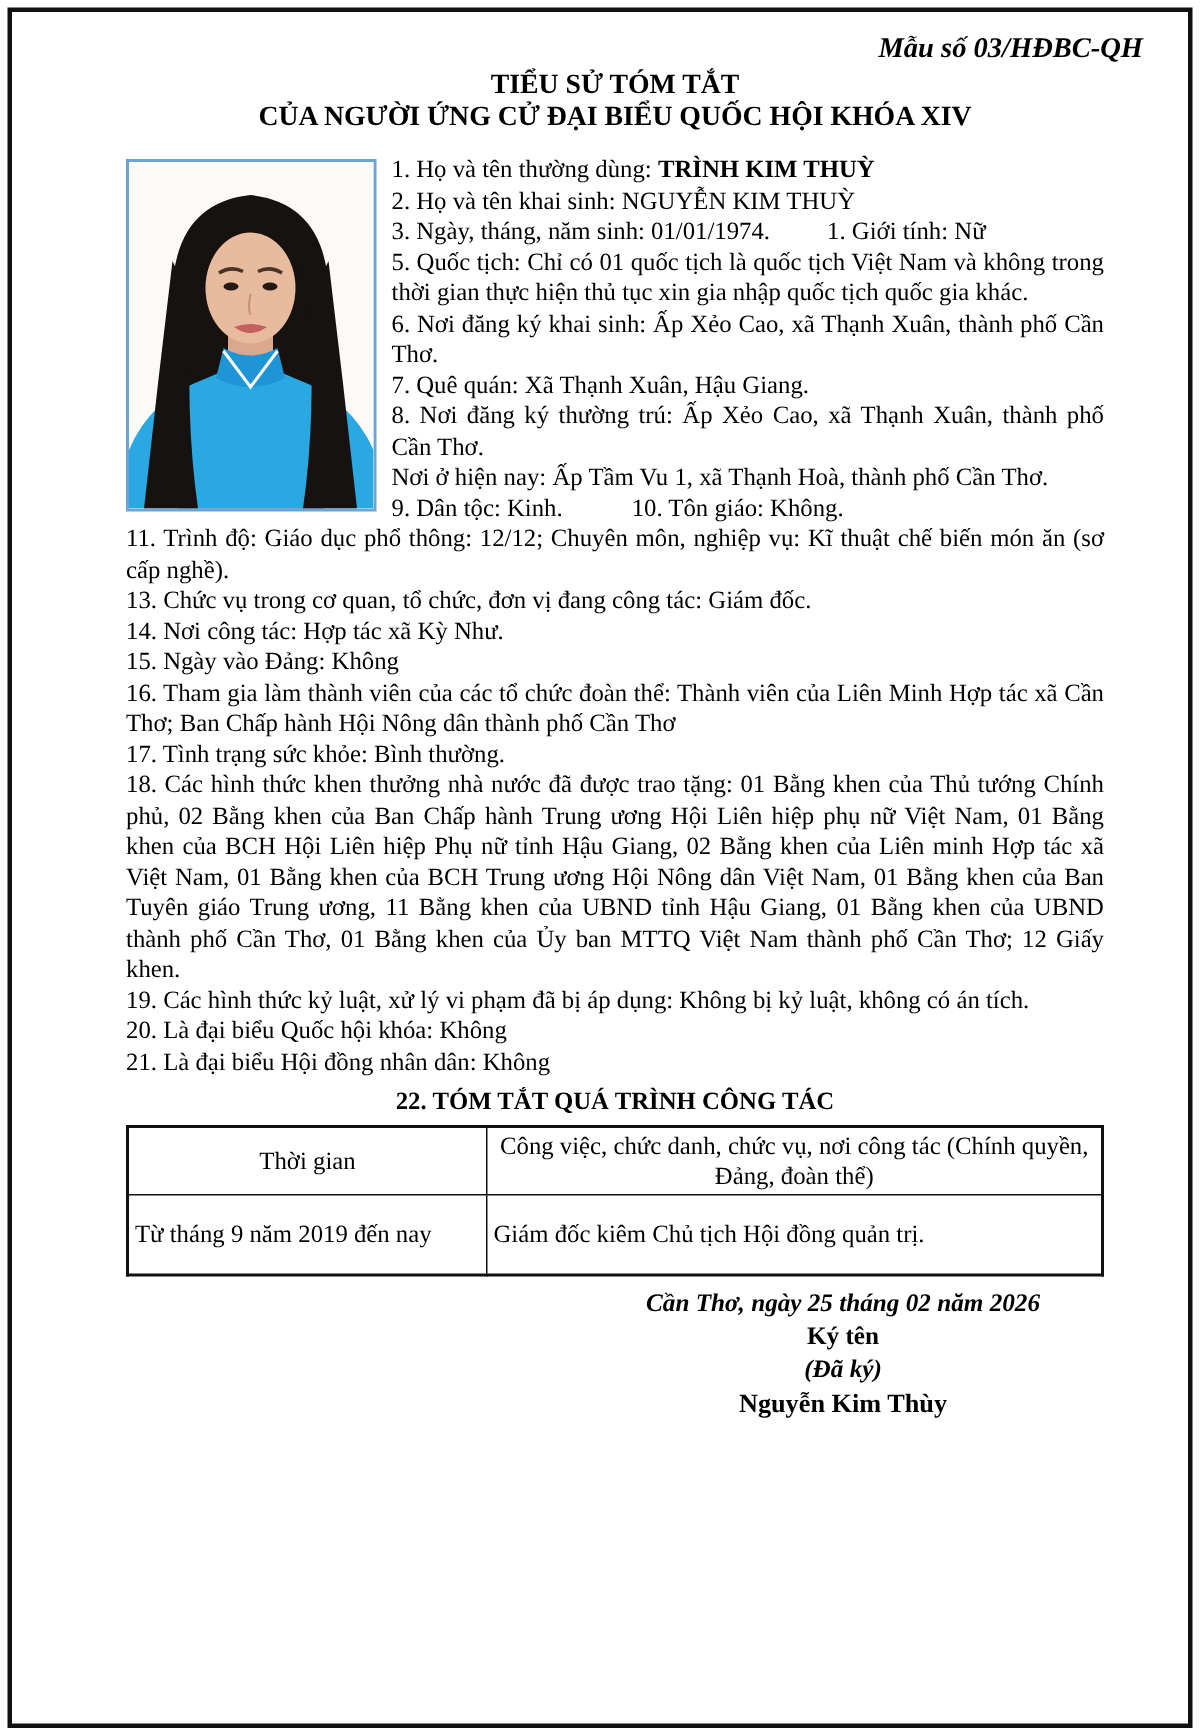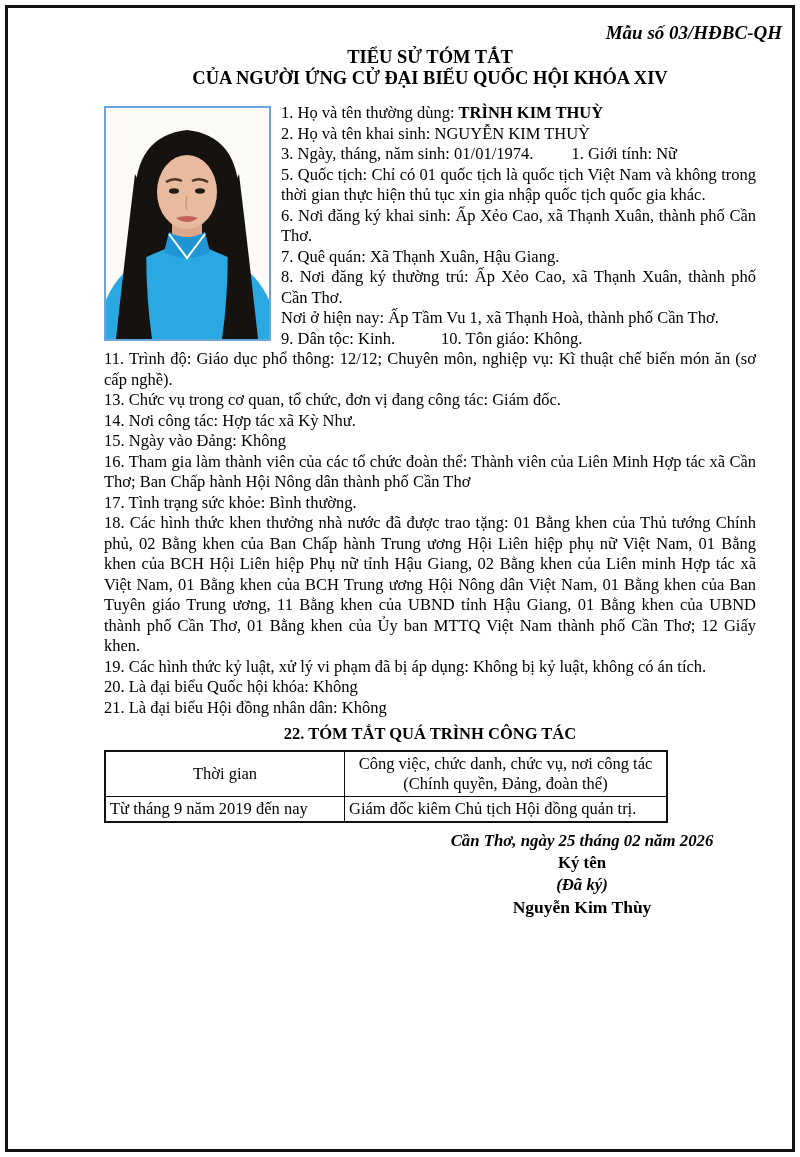--- a/index.html
+++ b/index.html
@@ -6,21 +6,21 @@
   body {
     width: 800px; height: 1157px;
     font-family: "Liberation Serif", "DejaVu Serif", serif;
     color: #000; position: relative; overflow: hidden;
   }
   .page { position: relative; width: 800px; height: 1157px; background: #fff; }
   .frame {
     position: absolute; top: 5px; left: 5px; right: 5px; bottom: 5px;
     border: 3px solid #111; pointer-events: none;
   }
-  .content { position: absolute; left: 104px; top: 10px; width: 652px; }
+  .content { position: absolute; left: 84px; top: 10px; width: 652px; }
 
   .form-label {
     text-align: right; font-weight: bold; font-style: italic;
     font-size: 19px; line-height: 22px; margin: 12px -26px 0 0;
   }
   .doc-title {
     text-align: center; font-weight: bold;
     font-size: 18.5px; line-height: 21px; margin: 0;
   }
   .doc-title.first { margin-top: 3px; text-align: center; }
@@ -37,31 +37,31 @@
   .photo-fig svg { display: block; }
   .gap-sm { margin-left: 38px; }
   .gap-md { margin-left: 46px; }
   strong.name { font-weight: bold; }
 
   .sec22-title {
     text-align: center !important; font-weight: bold; font-size: 17px;
     margin-top: 6px !important; line-height: 20.5px;
   }
   table.work {
-    width: 564px; border-collapse: collapse; margin-top: 5px;
+    width: 652px; border-collapse: collapse; margin-top: 5px;
     table-layout: fixed;
   }
   table.work, table.work th, table.work td { border: 1px solid #111; }
   table.work { border-width: 2px; }
   table.work th {
     font-weight: normal; font-size: 16.5px; line-height: 20px;
     text-align: center; padding: 2px 4px;
   }
   table.work td {
-    font-size: 16.5px; line-height: 22px; padding: 1px 4px;
+    font-size: 16.5px; line-height: 22px; padding: 15px 4px;
     text-align: left; vertical-align: top;
   }
   th.col-time, td.col-time { width: 230px; }
 
   .sig-block {
     width: 348px; margin: 7px 0 0 auto; text-align: center;
     font-size: 16.8px; line-height: 22px;
   }
   .sig-block div { margin: 0; }
   .sig-date { font-weight: bold; font-style: italic; }

